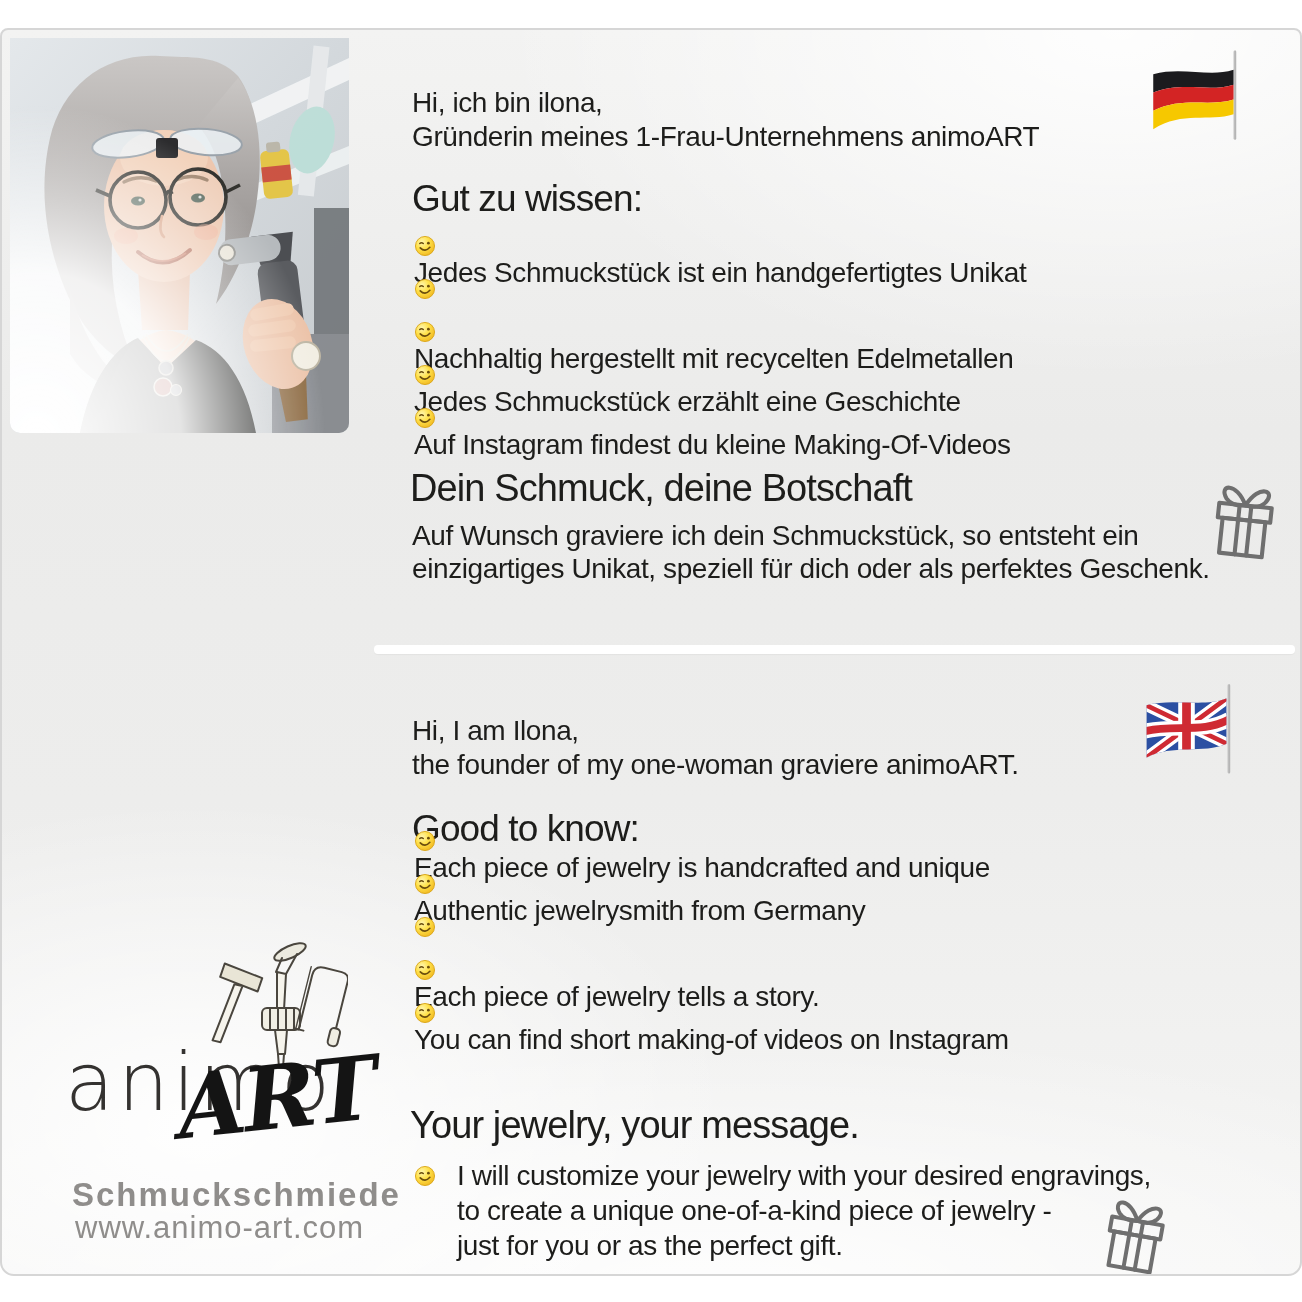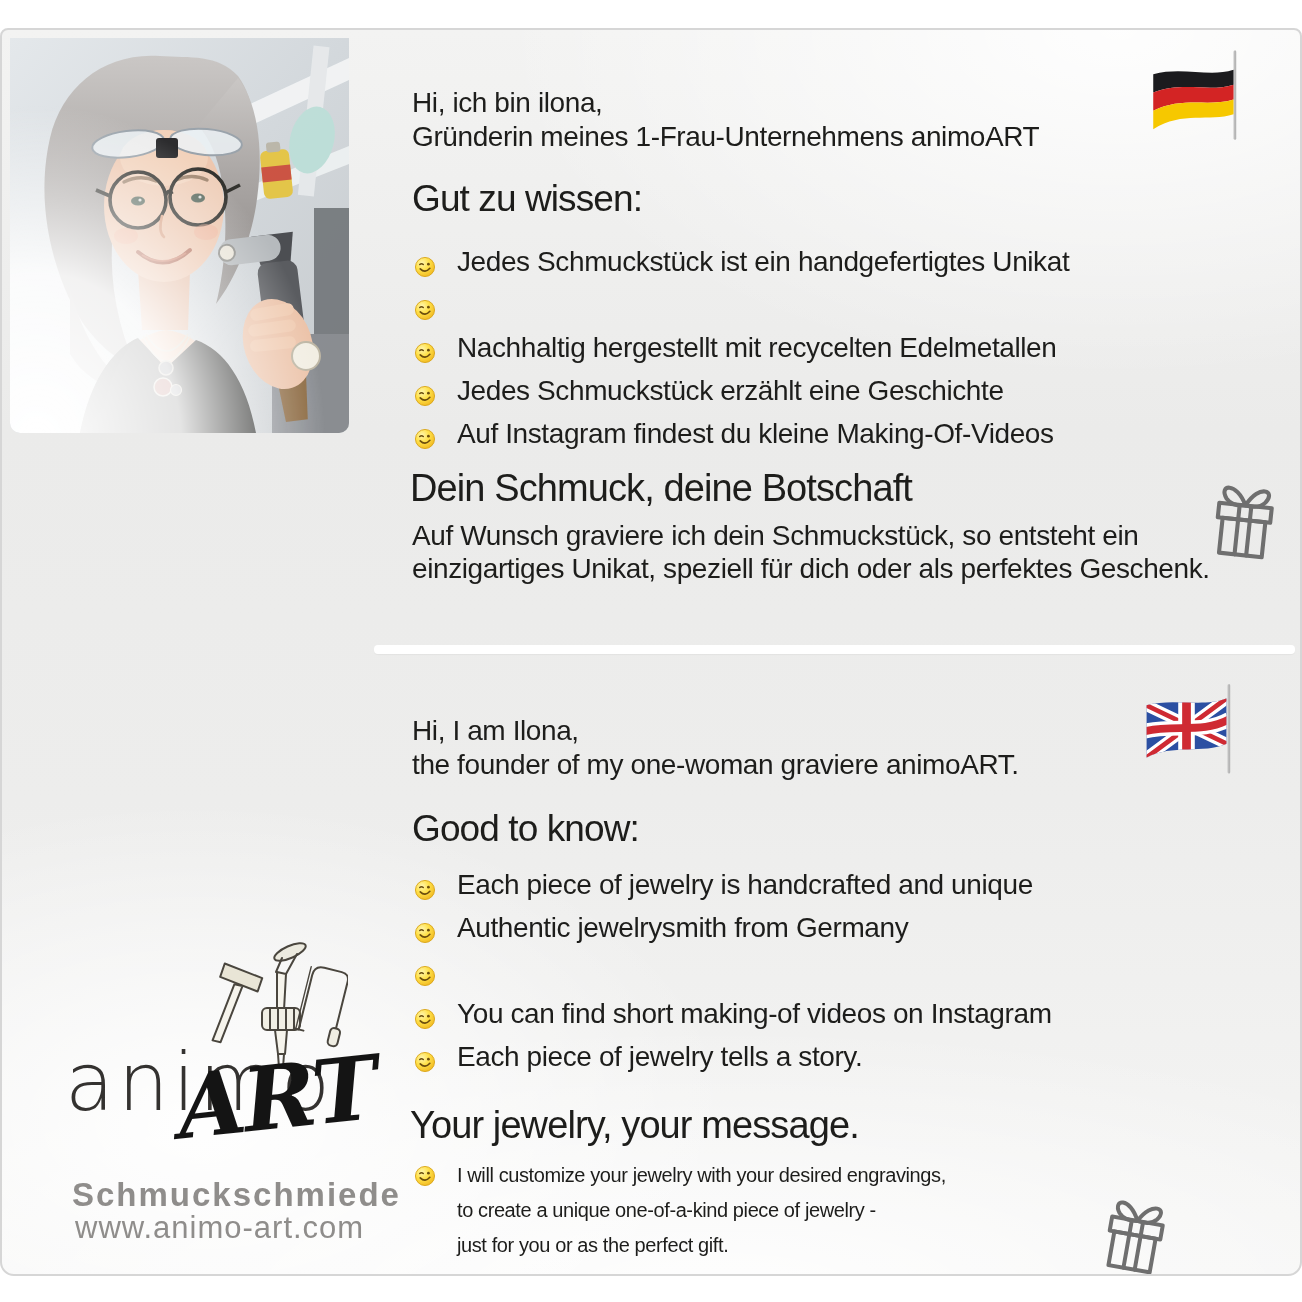--- a/index.html
+++ b/index.html
@@ -14,26 +14,26 @@
       linear-gradient(180deg,#f3f3f2 0%,#ebebea 32%,#ededec 62%,#f5f5f4 100%);
     margin-top: 28px;
   }
   .abs{position:absolute;}
   .txt{position:absolute;letter-spacing:-0.4px;white-space:nowrap;}
   .greeting{font-size:28px;line-height:34px;}
   .sec-title{font-size:37px;letter-spacing:-0.9px;}
   .sub-title{font-size:38px;letter-spacing:-0.9px;}
   .para{font-size:28px;line-height:33px;}
   .bullet-list{position:absolute;}
-  .bullet-row{display:flex;align-items:flex-end;height:43px;}
+  .bullet-row{display:flex;align-items:flex-start;height:43px;flex-direction:column;}
   .bullet-icon{width:22px;height:22px;margin-right:21px;flex:none;}
   .bullet-text{font-size:28px;letter-spacing:-0.4px;white-space:nowrap;}
   .para-bullet{position:absolute;display:flex;align-items:flex-start;}
   .para-bullet .bullet-icon{margin-top:7px;}
-  .para-lines{font-size:20px;line-height:35px;letter-spacing:-0.4px;white-space:nowrap;}
+  .para-lines{font-size:28px;line-height:35px;letter-spacing:-0.4px;white-space:nowrap;}
   .divider{position:absolute;left:372px;top:615px;width:921px;height:9px;background:#ffffff;border-radius:4px;box-shadow:0 1px 1px rgba(0,0,0,.04);}
   .photo-wrap{position:absolute;left:8px;top:8px;width:339px;height:395px;border-radius:0 0 10px 10px;overflow:hidden;}
   .flag{position:absolute;}
   .gift{position:absolute;}
   .logo-animo{position:absolute;left:63px;top:1006px;font-family:"DejaVu Sans","Liberation Sans",sans-serif;font-weight:200;font-size:80px;letter-spacing:4px;color:#343230;}
   .logo-art{position:absolute;left:170px;top:1026px;font-family:"DejaVu Serif",serif;font-style:italic;font-weight:bold;font-size:88px;letter-spacing:-2px;color:#141414;transform:rotate(-6deg);transform-origin:left top;}
   .logo-sub{position:absolute;left:70px;top:1146px;font-size:33px;font-weight:700;letter-spacing:2px;color:#8f8d8b;}
   .logo-web{position:absolute;left:73px;top:1180px;font-size:31px;font-weight:300;letter-spacing:1px;color:#8f8d8b;}
   .period{position:absolute;left:457px;top:1252px;font-size:28px;}
 </style>
@@ -238,21 +238,21 @@
     </g>
   </svg>
 
   <div class="txt greeting" style="left:410px;top:684px">
     <div>Hi, I am Ilona,</div>
     <div>the founder of my one-woman graviere animoART.</div>
   </div>
 
   <div class="txt sec-title" style="left:410px;top:778px">Good to know:</div>
 
-  <div class="bullet-list" style="left:412px;top:828px">
+  <div class="bullet-list" style="left:412px;top:800px">
     <div class="bullet-row">
       <svg class="bullet-icon">
           <use href="#sym-smiley"></use>
         </svg>
       <span class="bullet-text">Each piece of jewelry is handcrafted and unique</span>
     </div>
     <div class="bullet-row">
       <svg class="bullet-icon">
           <use href="#sym-smiley"></use>
         </svg>
@@ -260,27 +260,27 @@
     </div>
     <div class="bullet-row">
       <svg class="bullet-icon">
           <use href="#sym-smiley"></use>
         </svg>
     </div>
     <div class="bullet-row">
       <svg class="bullet-icon">
           <use href="#sym-smiley"></use>
         </svg>
+      <span class="bullet-text">Each piece of jewelry tells a story.</span>
+    </div>
+    <div class="bullet-row">
+      <svg class="bullet-icon">
+          <use href="#sym-smiley"></use>
+        </svg>
       <span class="bullet-text">You can find short making-of videos on Instagram</span>
-    </div>
-    <div class="bullet-row">
-      <svg class="bullet-icon">
-          <use href="#sym-smiley"></use>
-        </svg>
-      <span class="bullet-text">Each piece of jewelry tells a story.</span>
     </div>
   </div>
 
   <div class="txt sub-title" style="left:408px;top:1074px">Your jewelry, your message.</div>
 
   <div class="para-bullet" style="left:412px;top:1128px">
     <svg class="bullet-icon">
         <use href="#sym-smiley"></use>
       </svg>
     <div class="para-lines">

